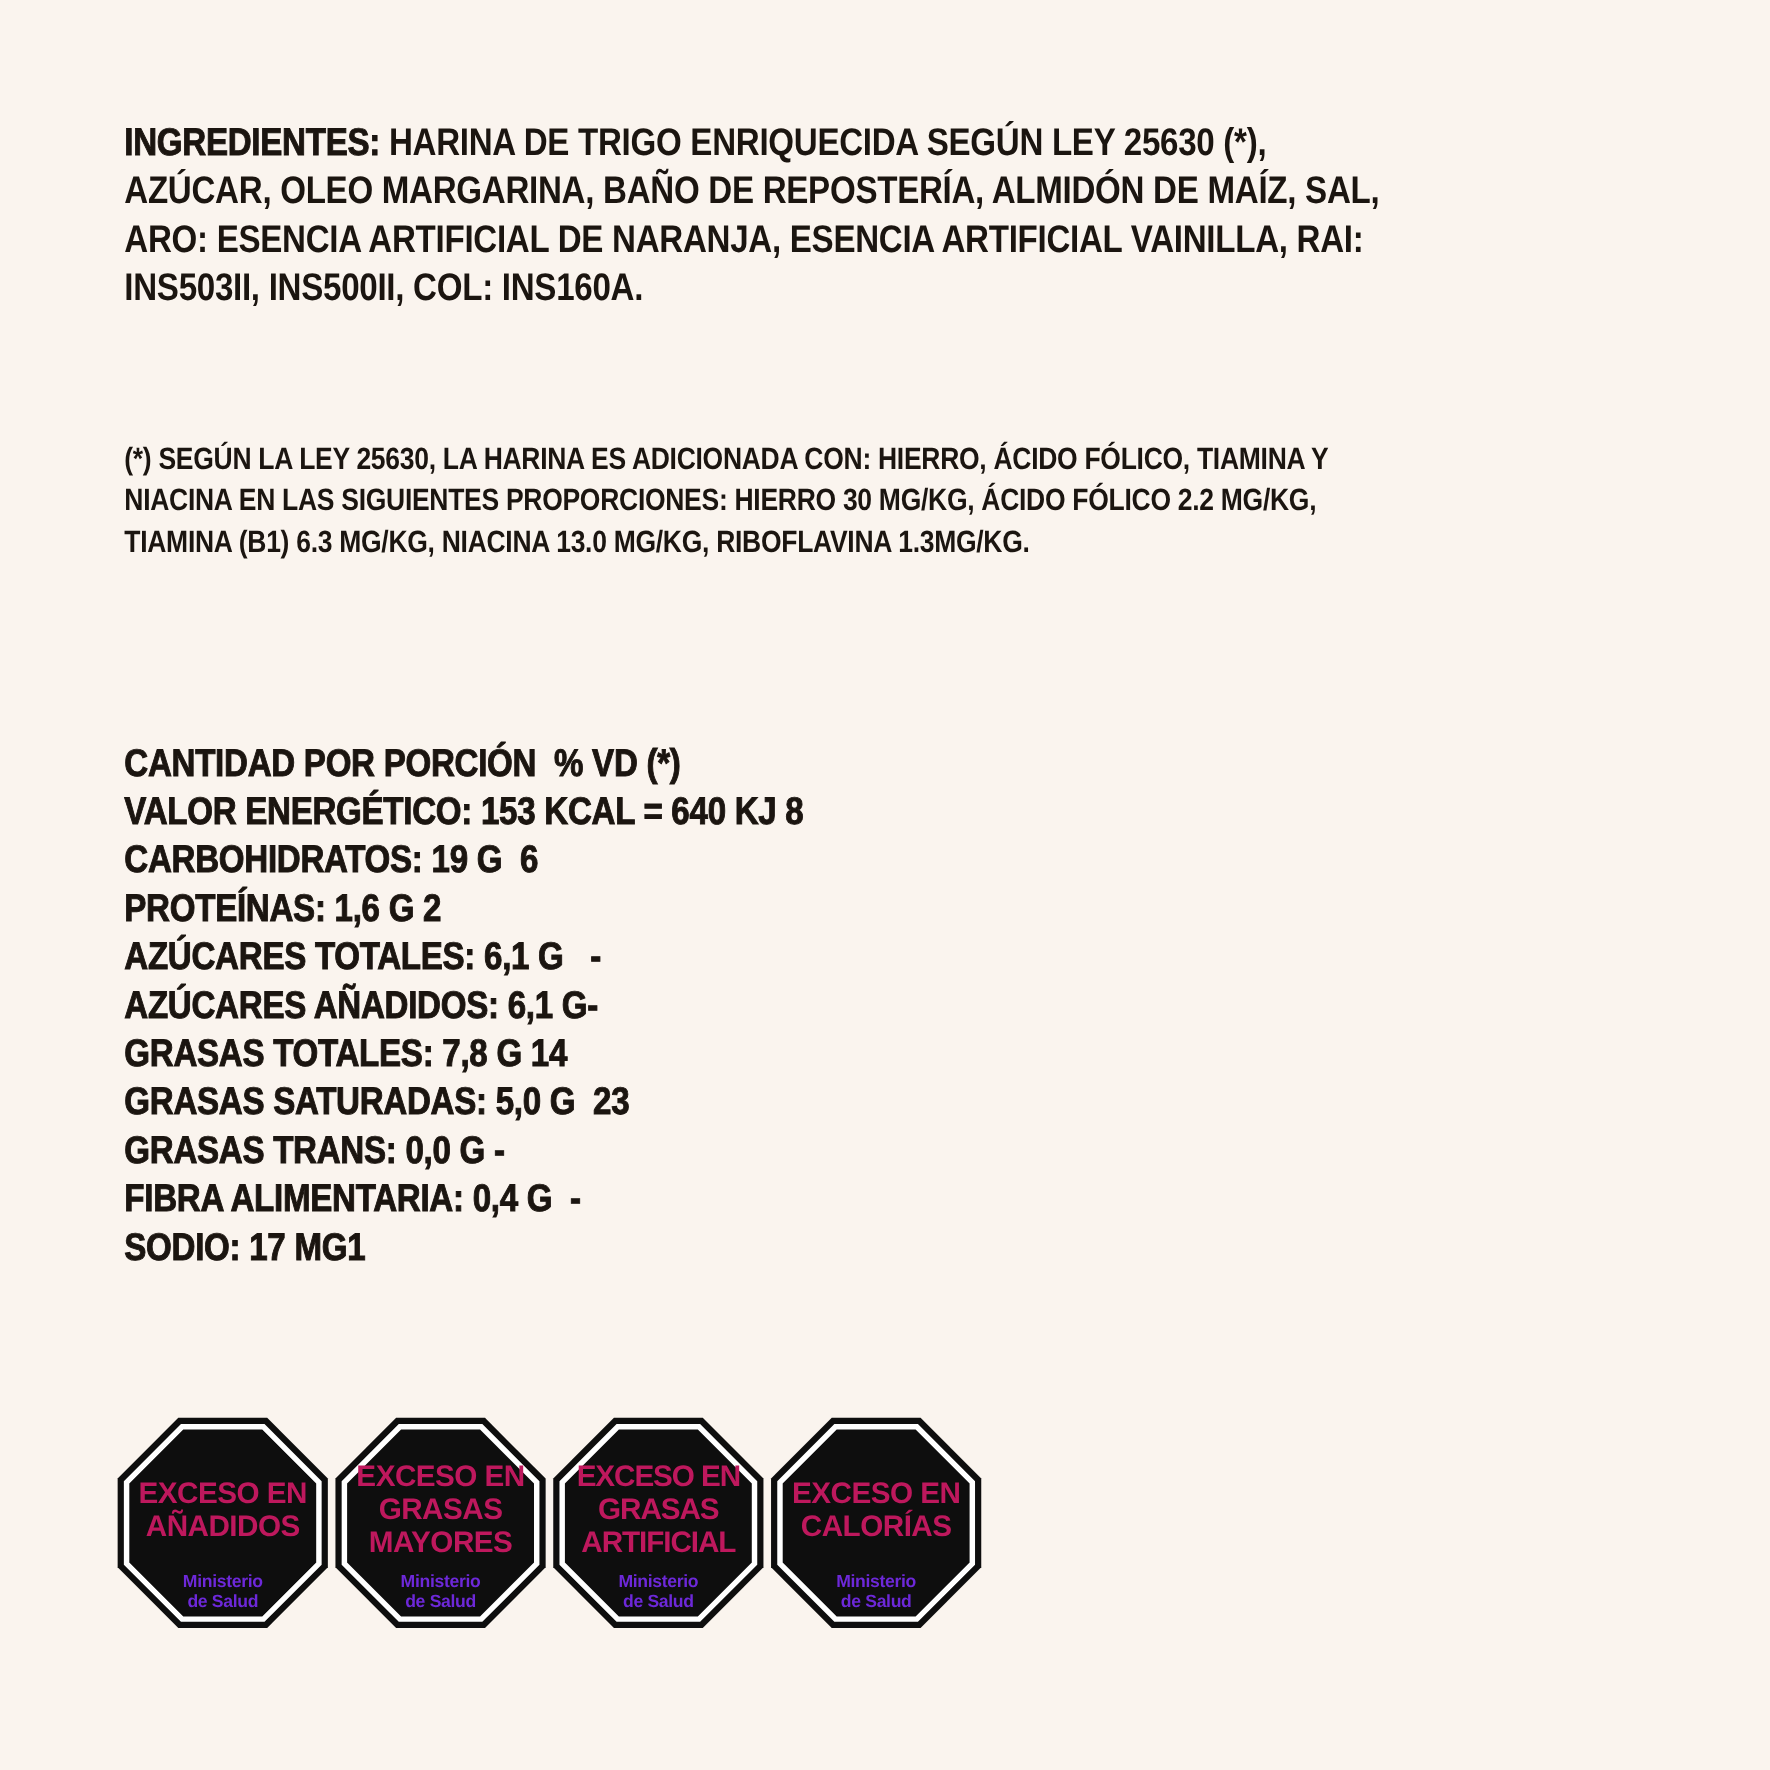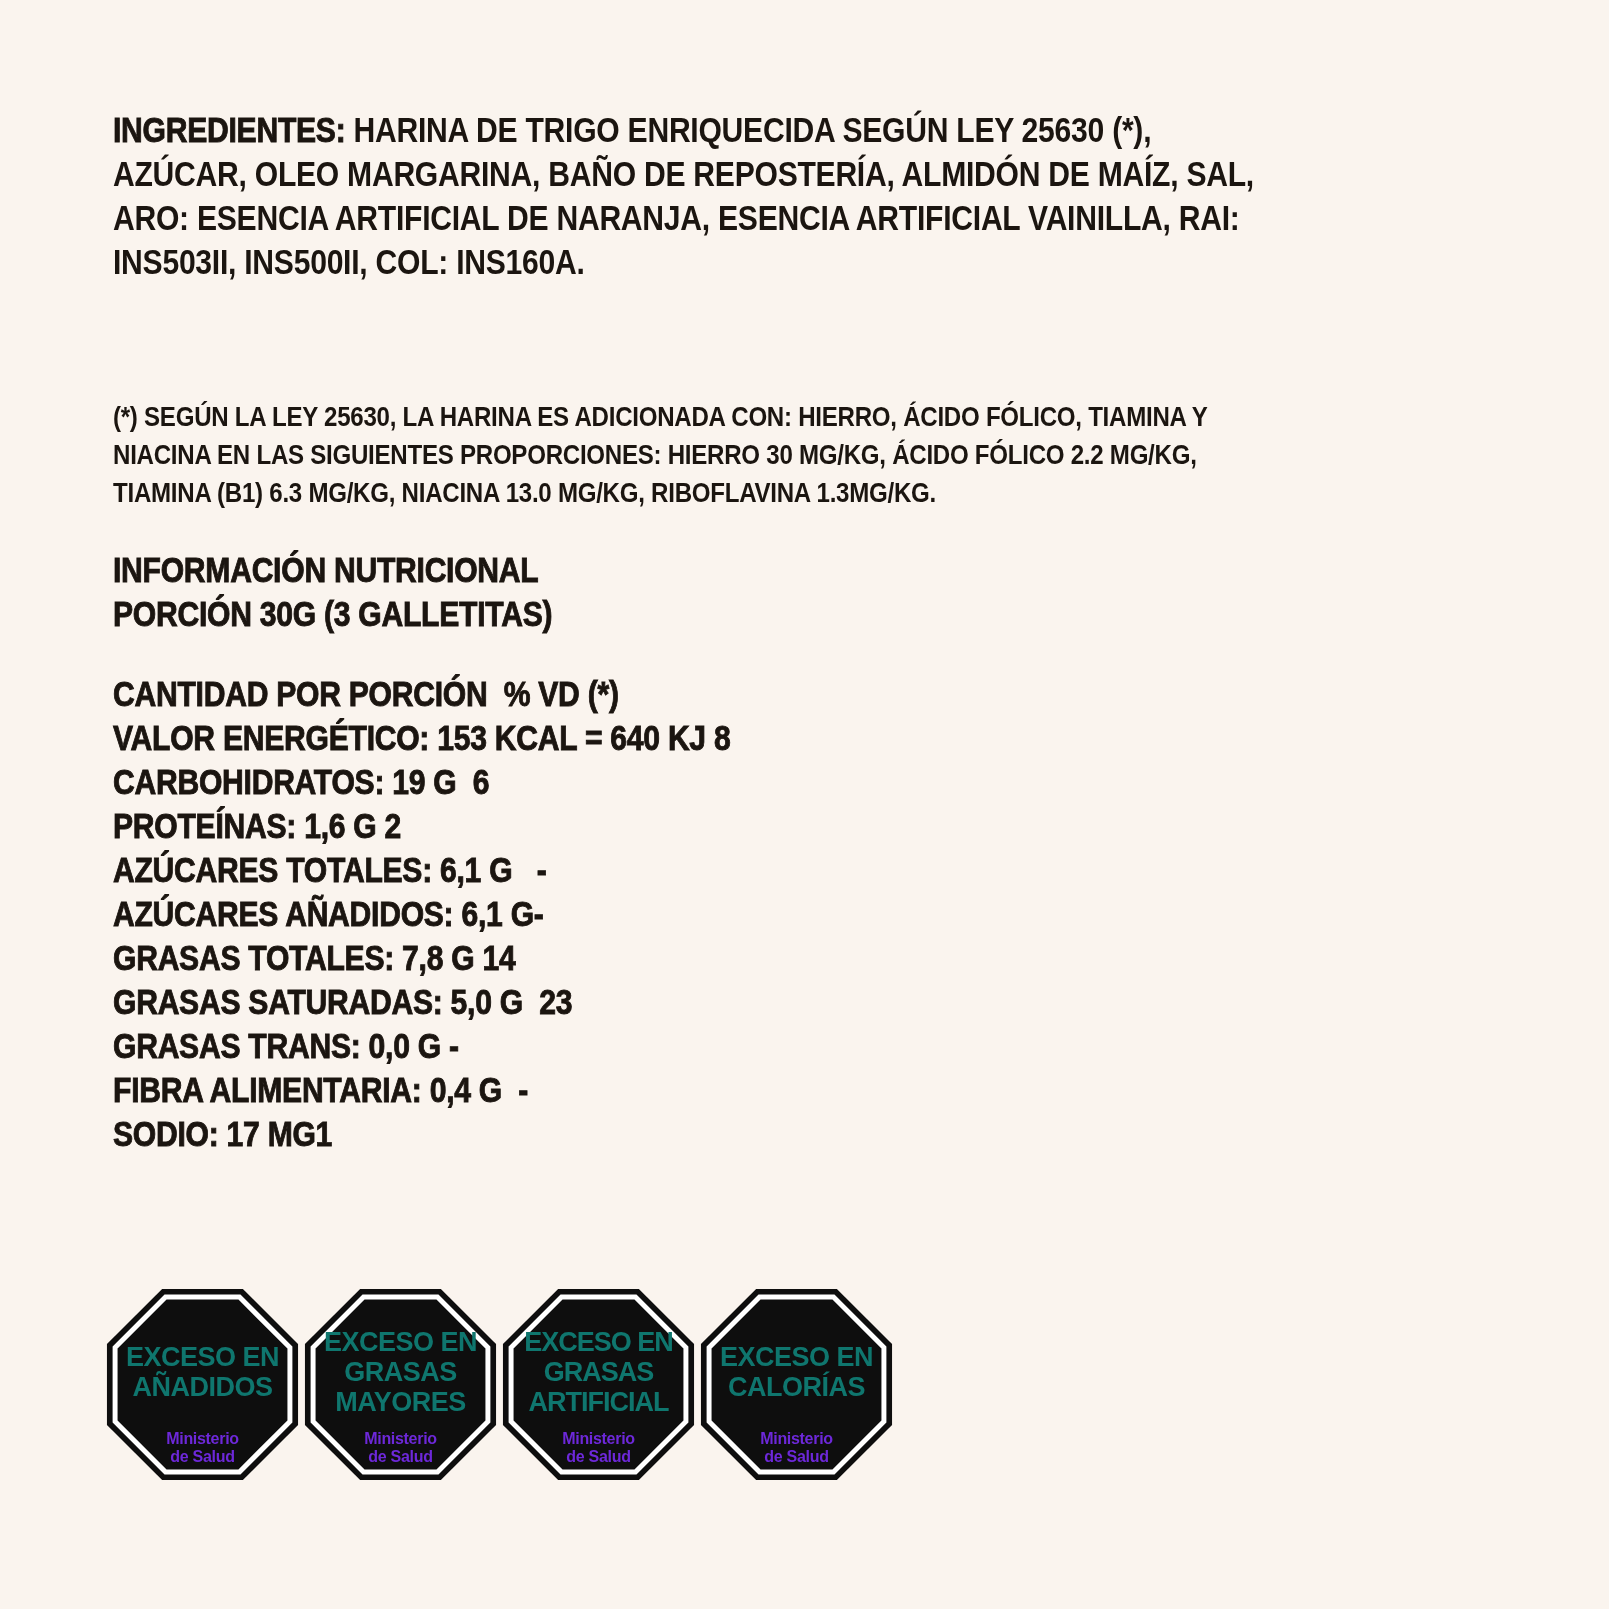--- a/index.html
+++ b/index.html
@@ -39,21 +39,21 @@
     position:relative;
     width:197px;height:198px;
     flex:0 0 auto;
   }
   .seal svg{position:absolute;inset:0;display:block;}
   .seal-title{
     position:absolute;
     left:12px;right:12px;top:22px;height:128px;
     display:flex;flex-direction:column;
     align-items:center;justify-content:center;
-    color:#0f766e;
+    color:#be185d;
     font-weight:700;
     font-size:27px;
     line-height:30px;
     text-align:right;
     letter-spacing:-0.5px;
     white-space:nowrap;
   }
   .seal-ministry{
     position:absolute;
     left:12px;right:12px;bottom:18px;
@@ -77,24 +77,20 @@
     <div class="ln">INS503II, INS500II, COL: INS160A.</div>
   </section>
 
 
   <section class="sec small" style="top:398px">
     <div class="ln">(*) SEGÚN LA LEY 25630, LA HARINA ES ADICIONADA CON: HIERRO, ÁCIDO FÓLICO, TIAMINA Y</div>
     <div class="ln">NIACINA EN LAS SIGUIENTES PROPORCIONES: HIERRO 30 MG/KG, ÁCIDO FÓLICO 2.2 MG/KG,</div>
     <div class="ln">TIAMINA (B1) 6.3 MG/KG, NIACINA 13.0 MG/KG, RIBOFLAVINA 1.3MG/KG.</div>
   </section>
 
-  <section class="sec" style="top:548px">
-    <div class="ln heavy">INFORMACIÓN NUTRICIONAL</div>
-    <div class="ln heavy">PORCIÓN 30G (3 GALLETITAS)</div>
-  </section>
 
   <section class="sec" style="top:672px">
     <div class="ln heavy">CANTIDAD POR PORCIÓN  % VD (*)</div>
     <div class="ln heavy">VALOR ENERGÉTICO: 153 KCAL = 640 KJ 8</div>
     <div class="ln heavy">CARBOHIDRATOS: 19 G  6</div>
     <div class="ln heavy">PROTEÍNAS: 1,6 G 2</div>
     <div class="ln heavy">AZÚCARES TOTALES: 6,1 G   -</div>
     <div class="ln heavy">AZÚCARES AÑADIDOS: 6,1 G-</div>
     <div class="ln heavy">GRASAS TOTALES: 7,8 G 14</div>
     <div class="ln heavy">GRASAS SATURADAS: 5,0 G  23</div>

